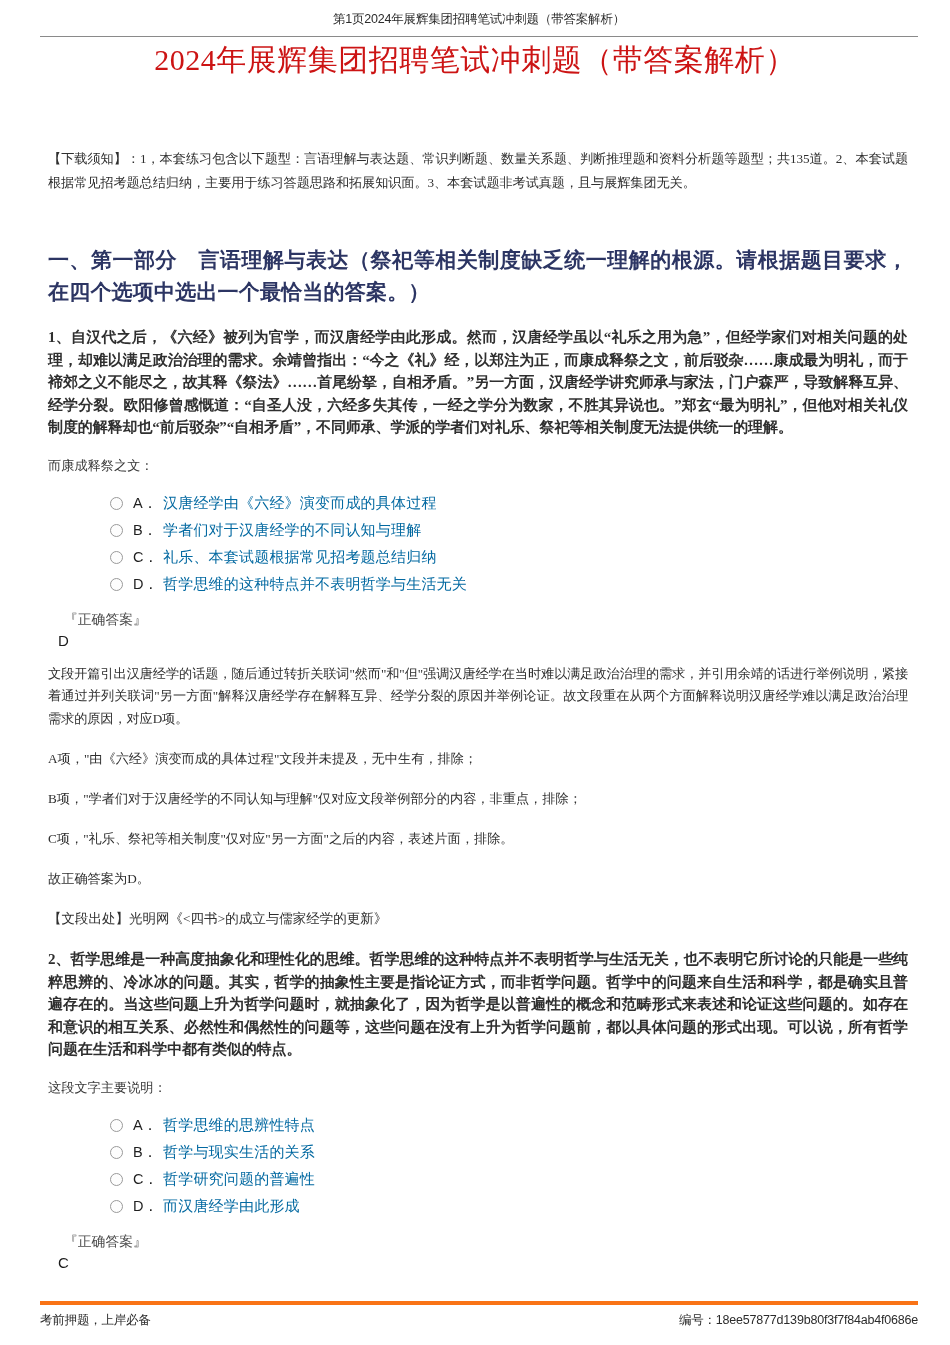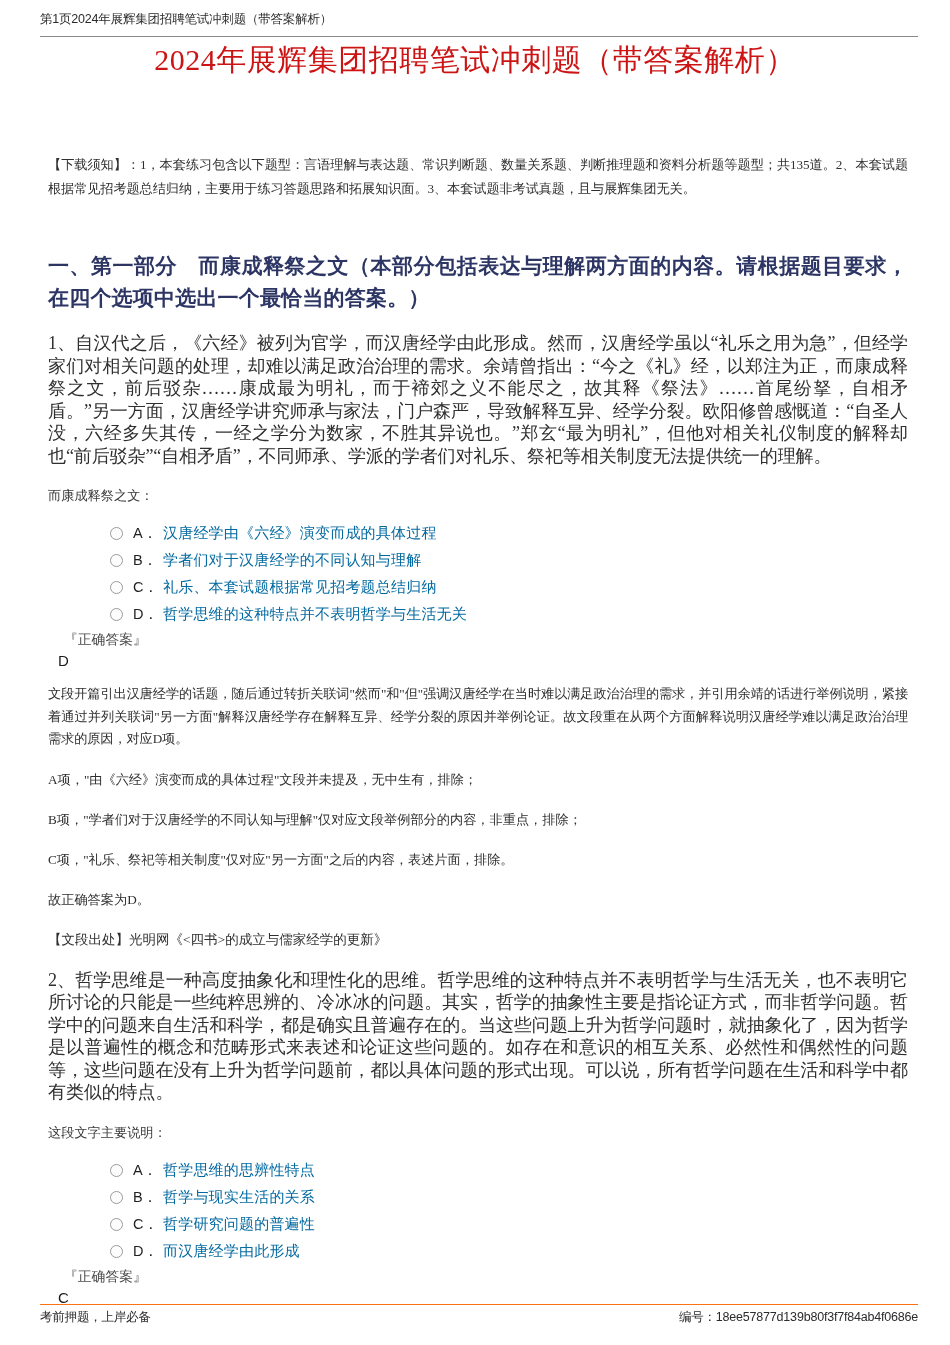--- a/index.html
+++ b/index.html
@@ -24,21 +24,21 @@
   
   .page-header {
     position: absolute;
     top: 12px;
     left: 40px;
     right: 32px;
     height: 24px;
     border-bottom: 1px solid #8a8a8a;
     display: flex;
     align-items: flex-start;
-    justify-content: flex-start;
+    justify-content: center;
     font-family: "Liberation Sans", "DejaVu Sans", sans-serif;
   }
   .page-header .hdr-left {
     font-size: 12.5px;
     color: #2b2b2b;
     letter-spacing: -0.2px;
     line-height: 15px;
   }
   .page-header .hdr-right {
     font-size: 12.5px;
@@ -57,21 +57,21 @@
     color: #cc1414;
     font-size: 30px;
     font-family: "Liberation Serif", "DejaVu Serif", serif;
     letter-spacing: 0.5px;
     white-space: nowrap;
   }
 
   
   .content {
     position: absolute;
-    top: 140px;
+    top: 134px;
     left: 48px;
     width: 860px;
   }
 
   .notice {
     font-size: 13.2px;
     line-height: 23.5px;
     color: #2f2f2f;
     text-align: justify;
     letter-spacing: -0.1px;
@@ -84,25 +84,26 @@
     line-height: 32px;
     color: #2c3563;
     letter-spacing: 0.2px;
     text-align: justify;
   }
 
   .q-block {
     margin-top: 18px;
   }
   .q-stem {
-    font-size: 18px;
+    font-size: 15px;
     line-height: 22.5px;
     color: #2f2f2f;
     text-align: justify;
     letter-spacing: -0.1px;
+    font-weight: bold;
   }
   .q-prompt {
     margin-top: 16px;
     font-size: 13.2px;
     line-height: 22px;
     color: #3a3a3a;
   }
 
   .options {
     margin: 12px 0 0 0;
@@ -131,21 +132,21 @@
     width: 30px;
     flex: 0 0 auto;
   }
   .opt-text {
     font-size: 15px;
     color: #0369a1;
     letter-spacing: 0.2px;
   }
 
   .label-line {
-    margin-top: 2px;
+    margin-top: 12px;
     padding-left: 16px;
     font-size: 13.8px;
     line-height: 20px;
     color: #4a4a4a;
   }
   .answer-letter {
     margin-top: 1px;
     padding-left: 10px;
     font-family: "Liberation Sans", "DejaVu Sans", sans-serif;
     font-size: 15px;
@@ -175,23 +176,23 @@
     color: #2f2f2f;
   }
 
   
   .page-footer {
     position: absolute;
     bottom: 14px;
     left: 40px;
     right: 32px;
     height: 26px;
-    border-top: 1px solid #f97316;
+    border-top: 4px solid #f97316;
     display: flex;
-    align-items: center;
+    align-items: flex-end;
     justify-content: space-between;
     font-family: "Liberation Sans", "DejaVu Sans", sans-serif;
   }
   .page-footer .ftr-left {
     font-size: 12.5px;
     color: #2b2b2b;
     letter-spacing: -0.2px;
     padding-bottom: 2px;
   }
   .page-footer .ftr-right {
@@ -210,21 +211,21 @@
     <span class="hdr-left">第1页</span>
     <span class="hdr-right">2024年展辉集团招聘笔试冲刺题（带答案解析）</span>
   </div>
 
   <div class="doc-title">2024年展辉集团招聘笔试冲刺题（带答案解析）</div>
 
   <div class="content">
 
     <p class="notice">【下载须知】：1，本套练习包含以下题型：言语理解与表达题、常识判断题、数量关系题、判断推理题和资料分析题等题型；共135道。2、本套试题根据常见招考题总结归纳，主要用于练习答题思路和拓展知识面。3、本套试题非考试真题，且与展辉集团无关。</p>
 
-    <h2 class="section-heading">一、第一部分　而康成释祭之文（本部分包括表达与理解两方面的内容。请根据题目要求，在四个选项中选出一个最恰当的答案。）</h2>
+    <h2 class="section-heading">一、第一部分　言语理解与表达（祭祀等相关制度缺乏统一理解的根源。请根据题目要求，在四个选项中选出一个最恰当的答案。）</h2>
 
     <div class="q-block">
       <p class="q-stem">1、自汉代之后，《六经》被列为官学，而汉唐经学由此形成。然而，汉唐经学虽以“礼乐之用为急”，但经学家们对相关问题的处理，却难以满足政治治理的需求。余靖曾指出：“今之《礼》经，以郑注为正，而康成释祭之文，前后驳杂……康成最为明礼，而于褅郊之义不能尽之，故其释《祭法》……首尾纷拏，自相矛盾。”另一方面，汉唐经学讲究师承与家法，门户森严，导致解释互异、经学分裂。欧阳修曾感慨道：“自圣人没，六经多失其传，一经之学分为数家，不胜其异说也。”郑玄“最为明礼”，但他对相关礼仪制度的解释却也“前后驳杂”“自相矛盾”，不同师承、学派的学者们对礼乐、祭祀等相关制度无法提供统一的理解。</p>
       <p class="q-prompt">而康成释祭之文：</p>
 
       <ul class="options">
         <li class="option-row">
           <span class="radio"></span>
           <span class="opt-letter">A．</span>
           <span class="opt-text">汉唐经学由《六经》演变而成的具体过程</span>

